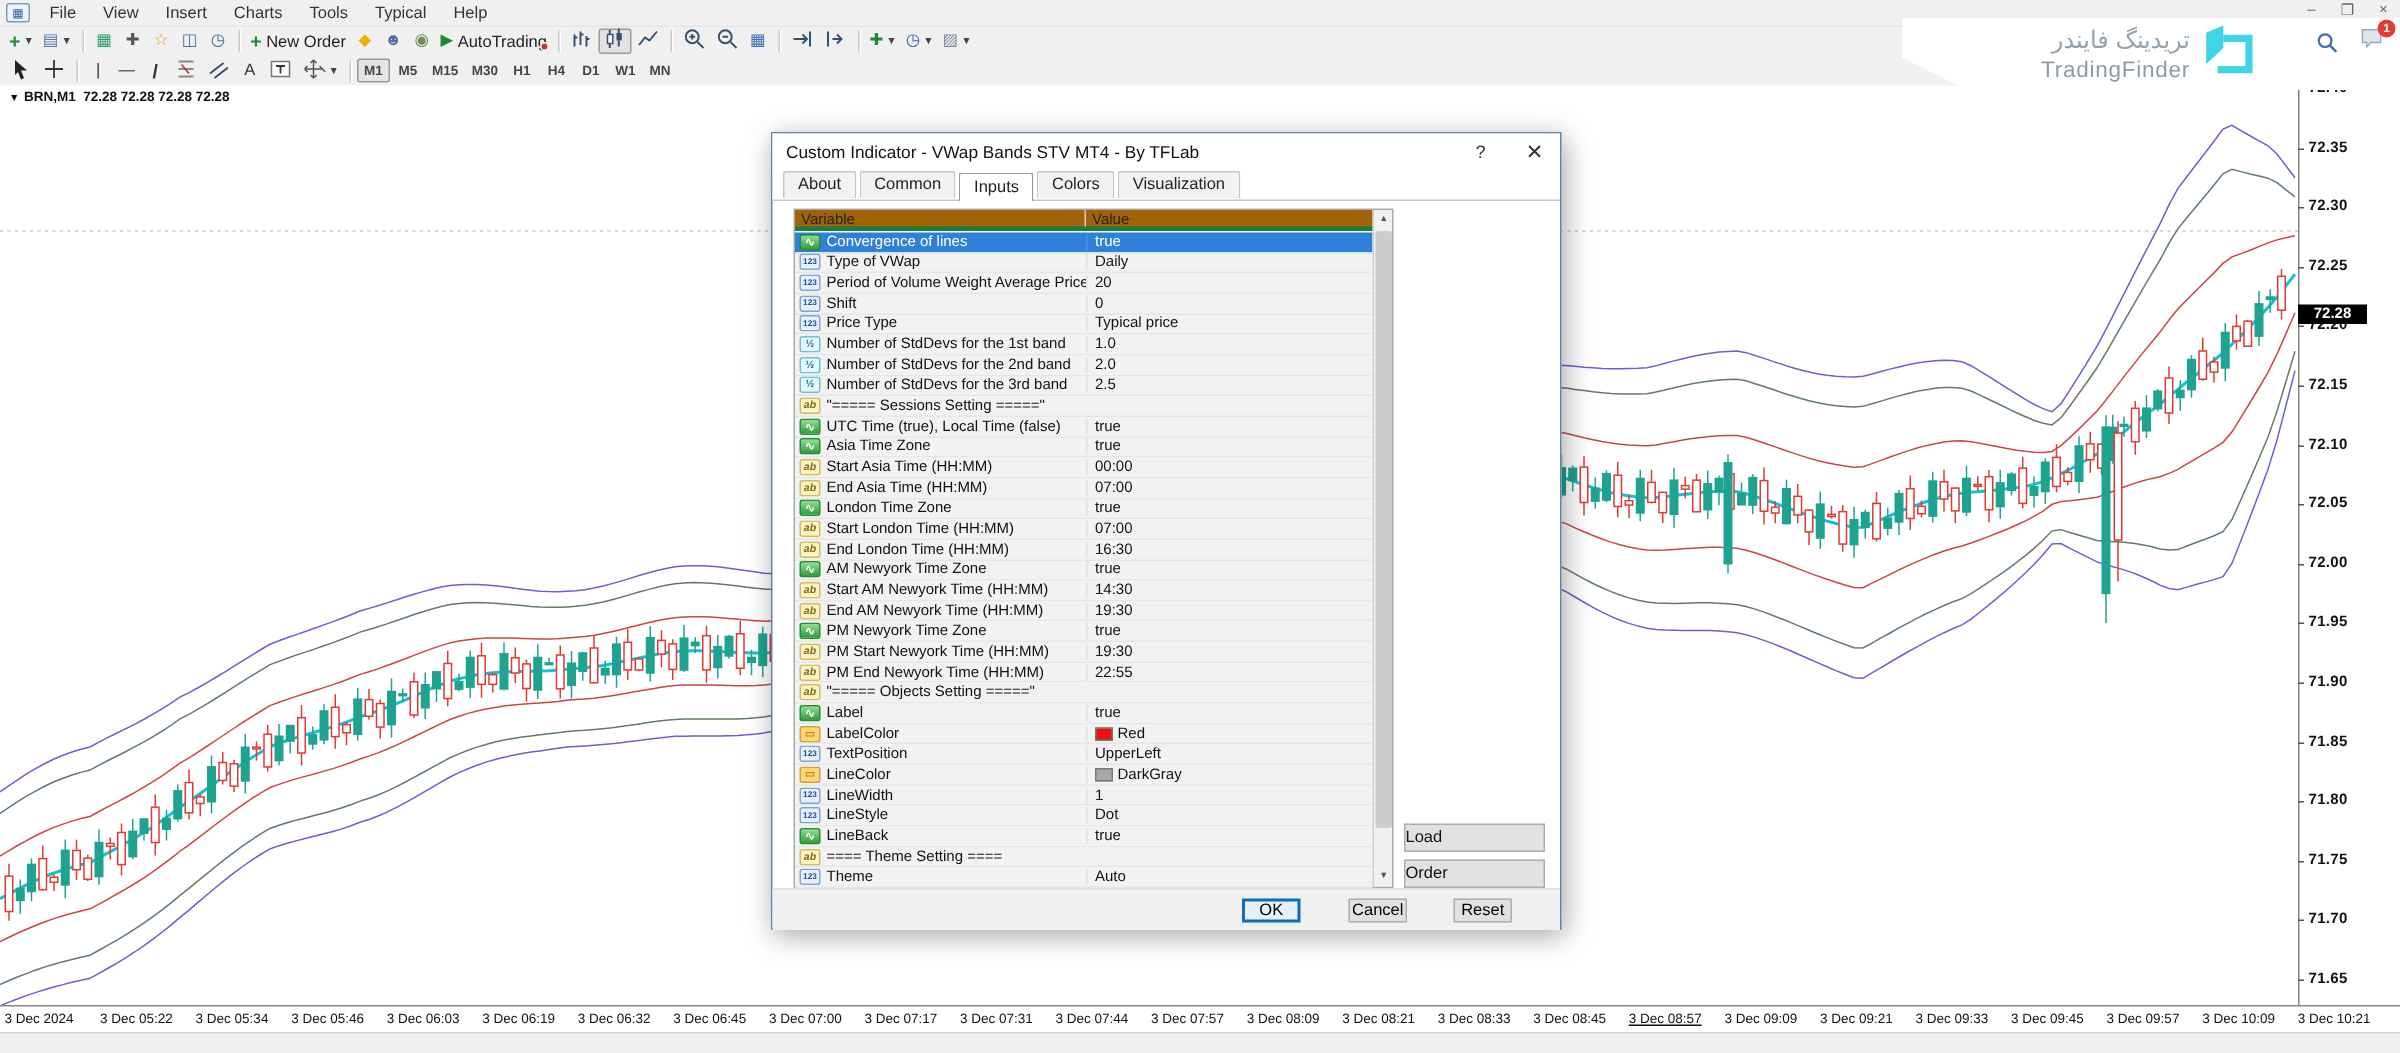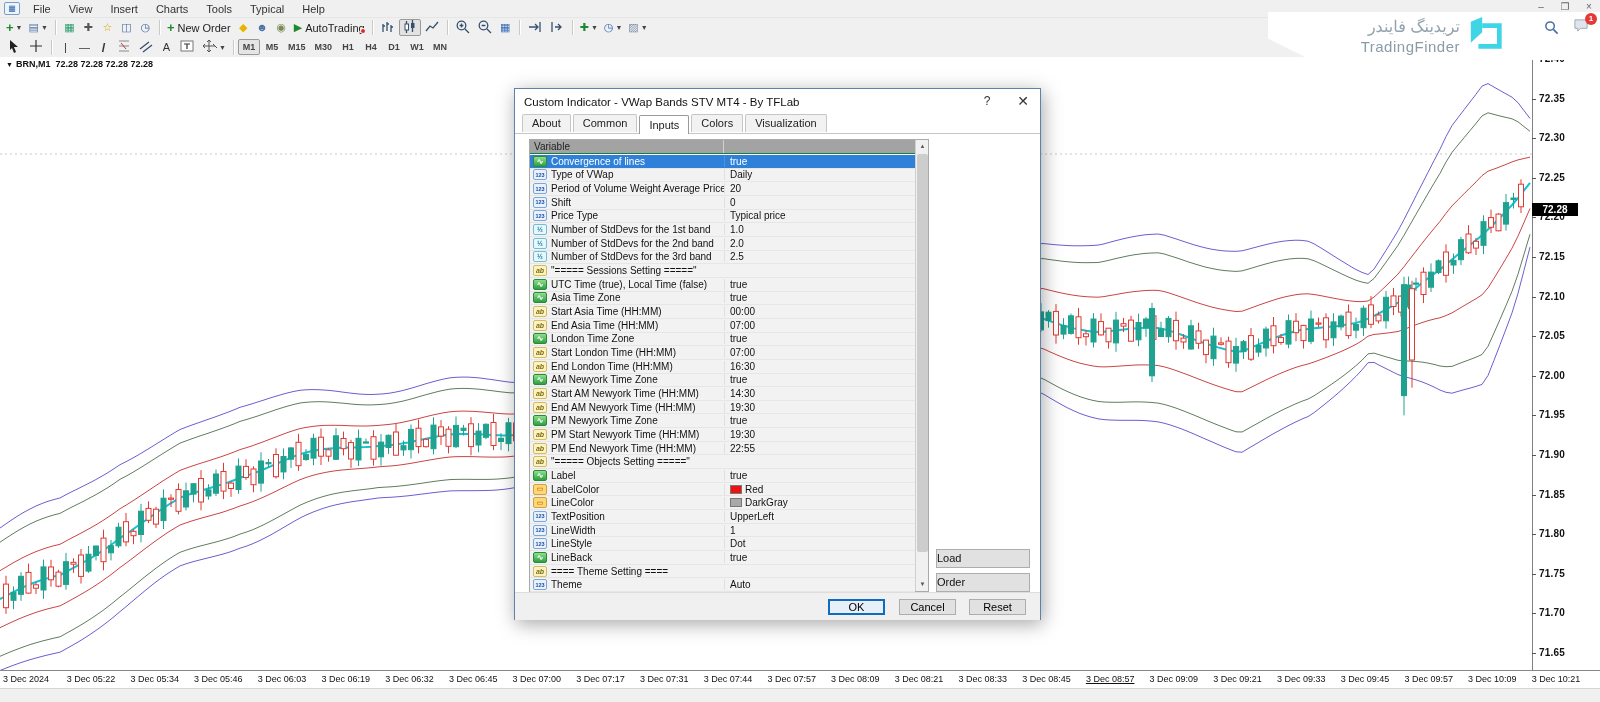--- a/index.html
+++ b/index.html
@@ -87,21 +87,21 @@
   .dlg-tabs { display:flex; padding-left:7px; height:20px; align-items:flex-start;
     border-bottom:1px solid #c6c6c6; background:#fff; }
   .dlg-tab { padding:2px 9px 3px; border:1px solid #c6c6c6; border-bottom:none;
     margin-right:2px; background:#f2f2f2; border-radius:2px 2px 0 0; cursor:default;
     font-size:11px; color:#222; }
   .dlg-tab.active { background:#fff; position:relative; top:1px; padding-top:3px;
     border-color:#9a9a9a; }
   .dlg-table { position:absolute; left:14px; top:50px; width:400px; height:453px;
     border:1px solid #aaa; background:#fff; }
   .tbl-head { height:14px; display:flex; font-size:10px; color:#222;
-    border-bottom:1px solid #15803d; background:#a3a3a3;flex-direction:column; }
+    border-bottom:3px solid #15803d; background:#a16207; }
   .tbl-head span { padding:1px 4px; }
   .tbl-head span:first-child { width:194px; border-right:1px solid #d0d0d0; }
   .tbl-rows { position:absolute; left:0; top:15px; right:13px; bottom:0; }
   .trow { height:13.67px; display:flex; align-items:center; background:#f2f2f2;
     border-bottom:1px solid #e6e6e6; font-size:10px; color:#111; cursor:default; }
   .trow.sel { background:#2f80d8; color:#fff; }
   .trow .vcell { width:194px; display:flex; align-items:center; gap:4px;
     padding-left:3px; overflow:hidden; white-space:nowrap; }
   .trow .valcell { flex:1; padding-left:5px; border-left:1px solid #e0e0e0;
     display:flex; align-items:center; gap:3px; overflow:hidden; white-space:nowrap; }
@@ -123,21 +123,21 @@
     color:#555; text-align:center; line-height:13px; }
   .sthumb { position:absolute; left:1px; top:14px; width:11px; height:398px;
     background:#cdcdcd; border-radius:2px; }
   .winbtn { position:absolute; width:94px; height:19px; background:#e1e1e1;
     border:1px solid #adadad; font-size:11px; color:#111; 
     line-height:17px; cursor:default; }
   .btn-load { left:421px; top:460px; }
   .btn-save { left:421px; top:484px; }
   .dlg-footer { position:absolute; left:0; top:503px; width:525px; height:28px;
     background:#f0f0f0; border-top:1px solid #ddd; }
-  .fbtn { position:absolute; top:6px; width:57px; height:16px; background:#e1e1e1;
+  .fbtn { position:absolute; top:6px; width:39px; height:16px; background:#e1e1e1;
     border:1px solid #adadad; font-size:11px; text-align:center; line-height:14px;
     cursor:default; }
   .fbtn.def { border:2px solid #0f6cbd; background:#e7f0f9; line-height:12px; }
   .f-ok { left:313px; } .f-cancel { left:384px; } .f-reset { left:454px; }
 </style>
 </head>
 <body>
 
 <div class="menubar">
   <span class="appicon">▦</span>
@@ -1059,35 +1059,35 @@
             <span class="rowicon ri-color">▭</span>
             <span>LabelColor</span>
           </span>
           <span class="valcell">
             <span class="swatch" style="background:#ee1111"></span>
             <span>Red</span>
           </span>
         </div>
         <div class="trow">
           <span class="vcell">
+            <span class="rowicon ri-int">123</span>
+            <span>TextPosition</span>
+          </span>
+          <span class="valcell">
+            <span>UpperLeft</span>
+          </span>
+        </div>
+        <div class="trow">
+          <span class="vcell">
             <span class="rowicon ri-color">▭</span>
             <span>LineColor</span>
           </span>
           <span class="valcell">
             <span class="swatch" style="background:#a9a9a9"></span>
             <span>DarkGray</span>
-          </span>
-        </div>
-        <div class="trow">
-          <span class="vcell">
-            <span class="rowicon ri-int">123</span>
-            <span>TextPosition</span>
-          </span>
-          <span class="valcell">
-            <span>UpperLeft</span>
           </span>
         </div>
         <div class="trow">
           <span class="vcell">
             <span class="rowicon ri-int">123</span>
             <span>LineWidth</span>
           </span>
           <span class="valcell">
             <span>1</span>
           </span>

